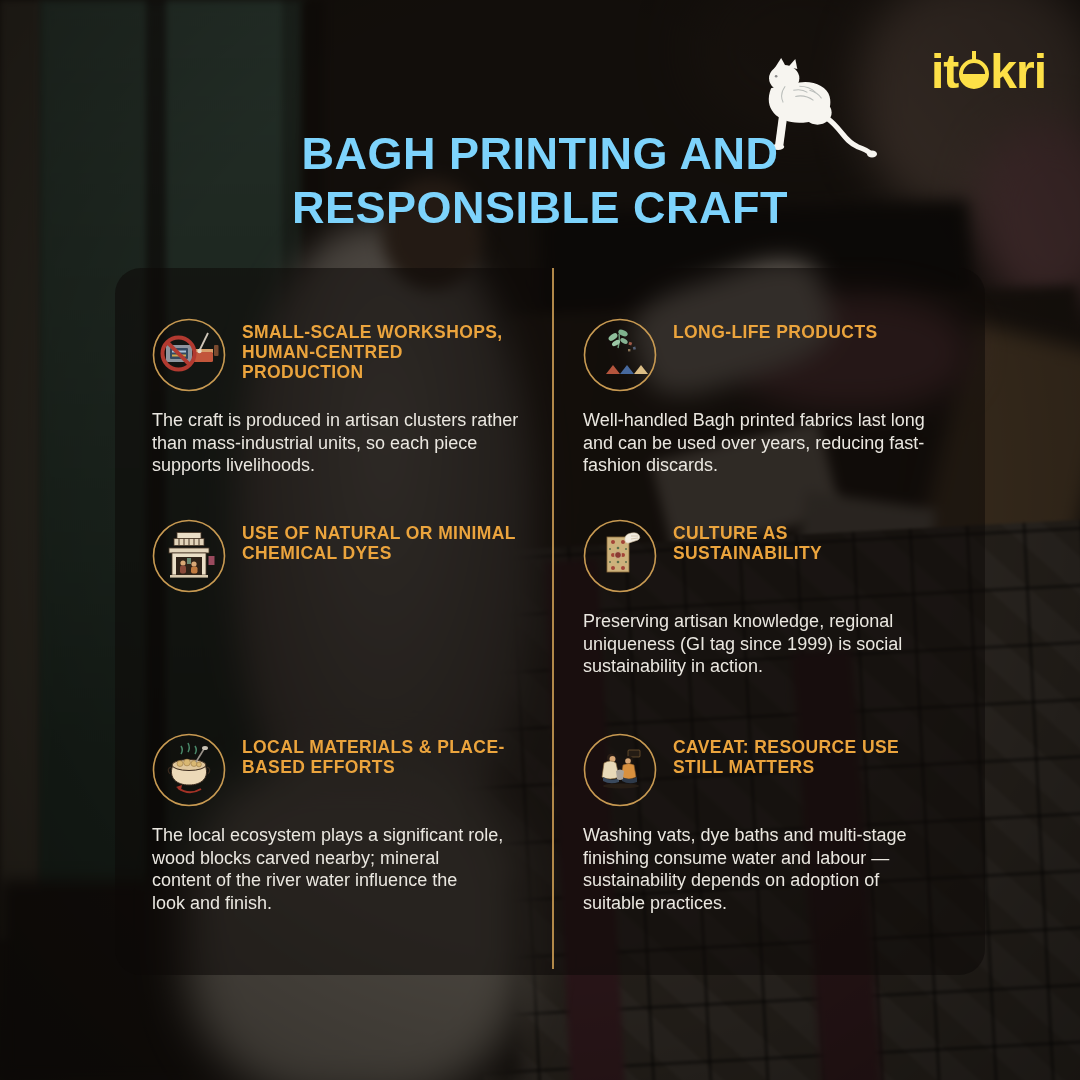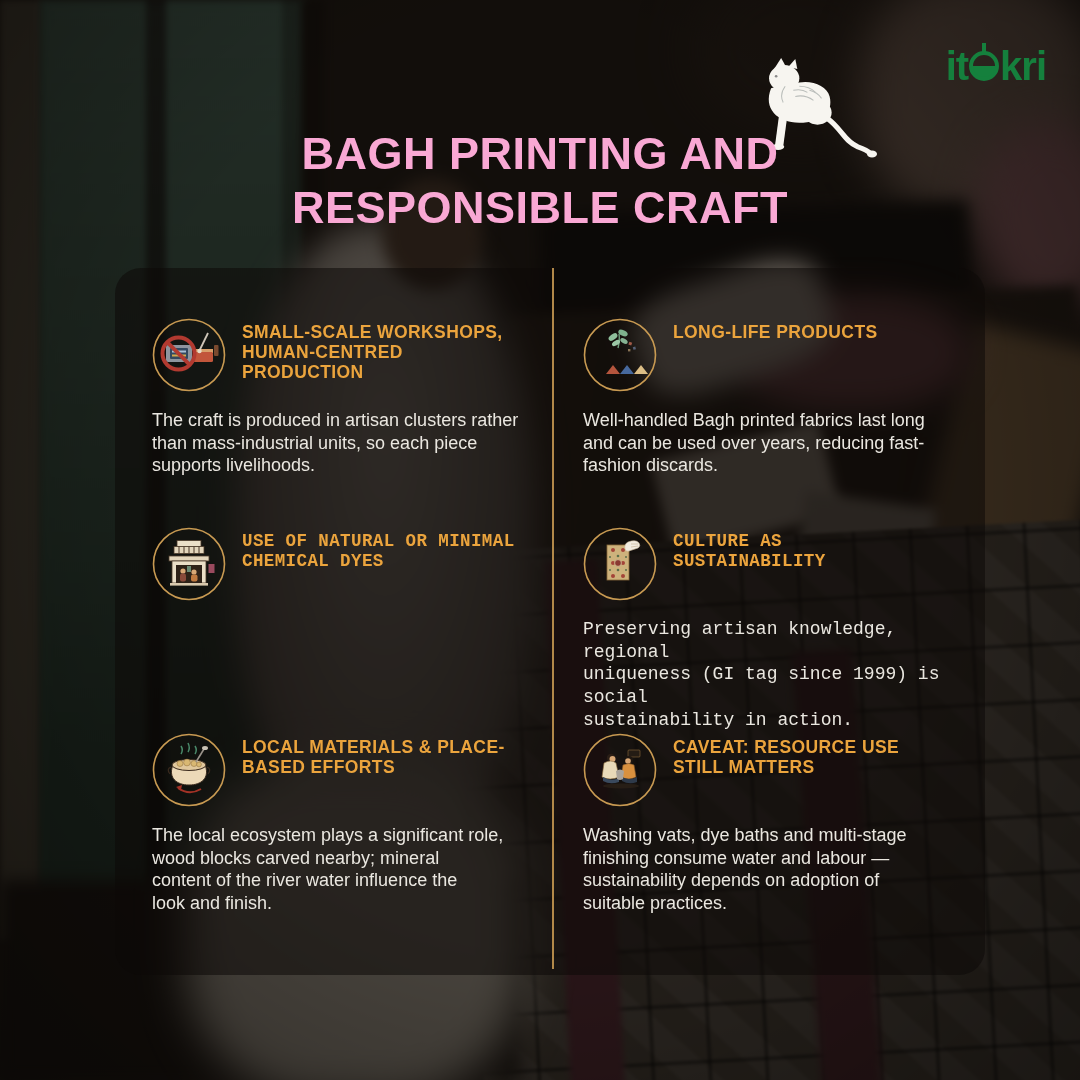--- a/index.html
+++ b/index.html
@@ -36,38 +36,38 @@
       repeating-linear-gradient(0deg,rgba(0,0,0,.55) 0 3px,transparent 3px 57px),
       repeating-linear-gradient(90deg,rgba(0,0,0,.55) 0 3px,transparent 3px 57px),
       repeating-linear-gradient(45deg,rgba(255,255,255,.05) 0 28px,transparent 28px 57px);}
   .l-stripe1{left:558px;top:560px;width:54px;height:560px;background:#47222a;transform:rotate(-3deg);filter:blur(3px);}
   .l-stripe2{left:808px;top:650px;width:60px;height:470px;background:#3f1e24;transform:rotate(-4deg);filter:blur(4px);}
   .l-floorleft{left:0;top:880px;width:520px;height:200px;background:#15100c;filter:blur(8px);}
   .l-vignette{inset:0;background:radial-gradient(ellipse at 50% 45%,transparent 55%,rgba(0,0,0,.38));}
   .l-overlay{inset:0;background:rgba(9,7,5,.5);}
 
   
-  .logo{position:absolute;top:44px;right:34px;font-size:40px;font-weight:700;
-        color:#15803d;letter-spacing:-1px;z-index:6;}
+  .logo{position:absolute;top:44px;right:34px;font-size:48px;font-weight:700;
+        color:#fde047;letter-spacing:-1px;z-index:6;}
   .logo-o{display:inline-block;width:22px;height:22px;border:4px solid currentColor;border-radius:50%;
         background:linear-gradient(180deg,transparent 52%,currentColor 52%);
         position:relative;margin:0 1px;top:1px;}
   .logo-o::before{content:"";position:absolute;left:9px;top:-12px;width:4px;height:10px;background:currentColor;}
   .title{position:absolute;top:97px;left:0;width:100%;text-align:center;z-index:5;
         font-size:45px;font-weight:700;letter-spacing:.5px;line-height:1.2;
-        color:#f9a8d4;white-space:pre-line;}
+        color:#7dd3fc;white-space:pre-line;}
   .cat{position:absolute;left:748px;top:56px;width:138px;height:106px;z-index:4;}
 
   
   .panel{position:absolute;left:115px;top:268px;width:870px;height:707px;
         background:rgba(13,10,8,.55);border-radius:26px;z-index:3;}
   .divider{position:absolute;left:437px;top:0;width:2px;height:701px;background:#BB8F4D;opacity:.95;}
   .cell{position:absolute;width:394px;}
   .c1{left:37px;} .c2{left:468px;}
-  .r1{top:50px;} .r2{top:259px;font-family:Liberation Mono, monospace;} .r3{top:465px;}
+  .r1{top:50px;} .r2{top:251px;} .r3{top:465px;}
   .icon-row{display:flex;align-items:flex-start;}
   .icon-circle{width:74px;height:74px;flex:0 0 74px;}
   .icon-circle svg{width:74px;height:74px;display:block;}
   .heading{margin:5px 0 0 16px;font-size:17.5px;font-weight:700;line-height:1.13;
         letter-spacing:.4px;color:#EBA43D;white-space:pre-line;}
   .body{margin:17px 0 0 0;font-size:18px;line-height:1.26;color:#EAE7E0;white-space:pre-line;}
 </style>
 </head>
 <body>
 

